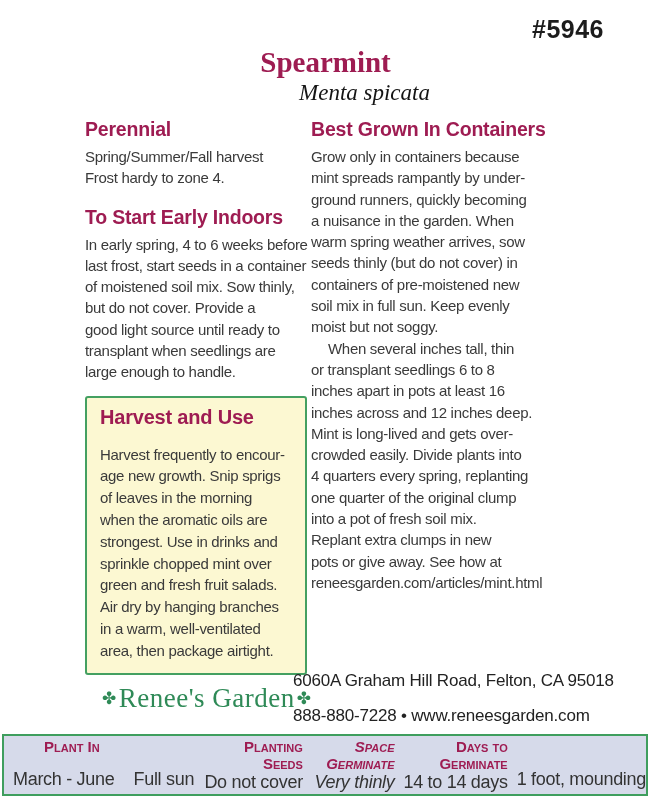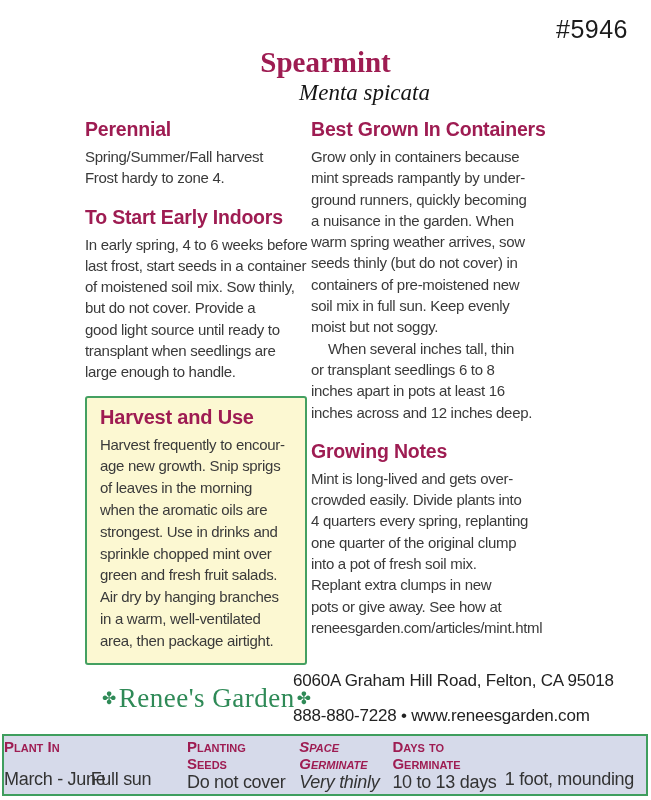--- a/index.html
+++ b/index.html
@@ -1,22 +1,22 @@
 <!DOCTYPE html>
 <html><head>
 <meta charset="utf-8">
 <style>
   html,body{margin:0;padding:0;}
   body{
     width:651px;height:800px;position:relative;background:#ffffff;
     font-family:"Liberation Sans",sans-serif;overflow:hidden;
   }
   .packet-number{
-    position:absolute;top:15px;left:556px;
-    font-size:25px;font-weight:400;letter-spacing:.5px;color:#1c1c1c;
+    position:absolute;top:15px;left:532px;
+    font-size:25px;font-weight:700;letter-spacing:.5px;color:#1c1c1c;
   }
   .title{
     position:absolute;top:46px;left:0;width:651px;text-align:center;
     font-family:"Liberation Serif",serif;font-weight:bold;font-size:29px;color:#9e1c52;
   }
   .subtitle{
     position:absolute;top:80px;left:0;width:651px;text-align:center;
     font-family:"Liberation Serif",serif;font-style:italic;font-size:23px;color:#151515;padding-left:39px;
   }
   .col{position:absolute;top:118px;}
@@ -30,37 +30,37 @@
   p.body{
     margin:0;font-size:15px;line-height:21.3px;letter-spacing:-.3px;
     color:#3a3a3a;white-space:pre-line;
   }
   p.indent-first{text-indent:17px;}
   .harvest-box{
     margin-top:13px;width:192px;
     background:#fcf8d2;border:2px solid #44a061;border-radius:3px;
     padding:8px 13px 11px 13px;
   }
-  .harvest-box h3{font-size:20px;margin-bottom:5px;}
+  .harvest-box h3{font-size:20px;margin-bottom:15px;}
   .harvest-box p.body{line-height:21.8px;}
   .footer-logo{
     position:absolute;left:100px;top:683px;color:#2f8a57;
     font-family:"Liberation Serif",serif;font-size:27px;letter-spacing:.5px;white-space:nowrap;
   }
   .clover{font-size:17px;position:relative;top:-3px;margin:0 2px;font-family:"DejaVu Sans",sans-serif;}
   .footer-address{
     position:absolute;left:293px;top:663px;font-size:17px;line-height:35px;
     letter-spacing:-.2px;color:#222;white-space:pre-line;
   }
   .info-table{
     position:absolute;left:2px;top:734px;width:642px;height:51px;
     background:#d6daea;border:2.5px solid #3f9e5e;
     display:flex;align-items:stretch;padding:3px 0 4px 0;
   }
-  .info-col{display:flex;flex-direction:column;text-align:left;}
+  .info-col{display:flex;flex-direction:column;text-align:right;padding-left:9px;}
   .c1{width:13.5%;}.c2{width:15%;}.c3{width:17.5%;}.c4{width:14.5%;font-style:italic;}.c5{width:17.5%;}.c6{width:22%;}
   .hdr{
     font-variant:small-caps;font-weight:bold;color:#9e1c52;
     font-size:15px;line-height:16.5px;white-space:pre-line;
   }
   .val{
     margin-top:auto;font-size:18px;letter-spacing:-.3px;color:#333;white-space:nowrap;
   }
 </style>
 </head>
@@ -108,21 +108,20 @@
 warm spring weather arrives, sow
 seeds thinly (but do not cover) in
 containers of pre-moistened new
 soil mix in full sun. Keep evenly
 moist but not soggy.</p>
   <p class="body indent-first">When several inches tall, thin
 or transplant seedlings 6 to 8
 inches apart in pots at least 16
 inches across and 12 inches deep.</p>
 
-  <h3 class="gap">Growing Notes</h3>
   <p class="body">Mint is long-lived and gets over-
 crowded easily. Divide plants into
 4 quarters every spring, replanting
 one quarter of the original clump
 into a pot of fresh soil mix.
 Replant extra clumps in new
 pots or give away.  See how at
 reneesgarden.com/articles/mint.html</p>
 </div>
 
@@ -142,18 +141,18 @@
   <div class="info-col c3">
     <div class="hdr"><span>Planting</span><br><span>Seeds</span></div>
     <div class="val">Do not cover</div>
   </div>
   <div class="info-col c4">
     <div class="hdr"><span>Space</span><br><span>Germinate</span></div>
     <div class="val">Very thinly</div>
   </div>
   <div class="info-col c5">
     <div class="hdr"><span>Days to</span><br><span>Germinate</span></div>
-    <div class="val">10 to 13 days</div>
+    <div class="val">14 to 14 days</div>
   </div>
   <div class="info-col c6">
     <div class="val">1 foot, mounding</div>
   </div>
 </div>
 
 </body></html>

